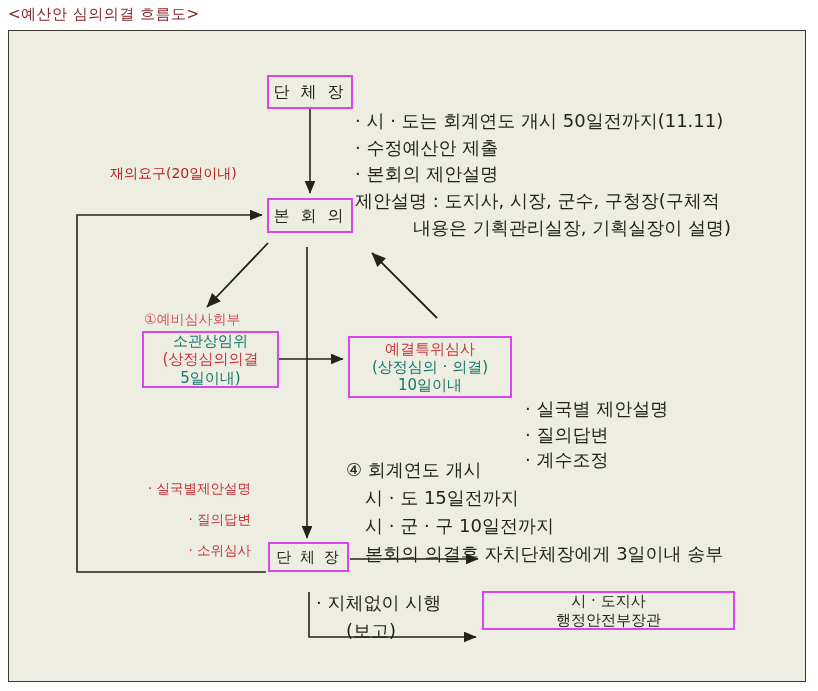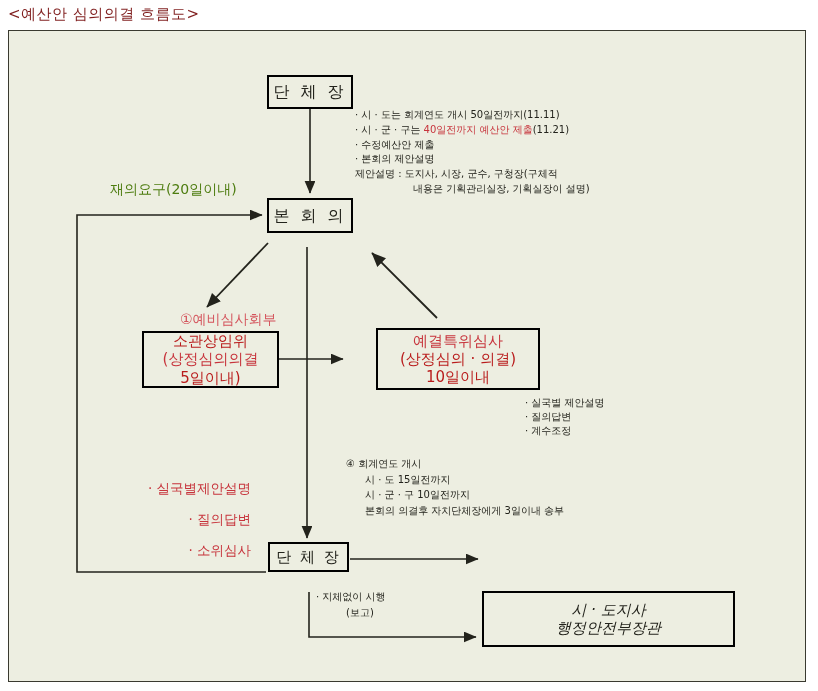--- a/index.html
+++ b/index.html
@@ -42,55 +42,53 @@
     left: 0;
     top: 0;
     width: 818px;
     height: 691px;
     pointer-events: none;
   }
   .node {
     position: absolute;
     box-sizing: border-box;
     background: #edeee1;
-    border: 2px solid #000000;
+    border: 2px solid #d946ef;
     display: flex;
     flex-direction: column;
     align-items: center;
     justify-content: center;
     text-align: center;
     color: #23231c;
     line-height: 1.22;
   }
   .node .ln { display: block; white-space: nowrap; }
   .node-sm { font-size: 16px; letter-spacing: 3px; }
   .node-md { font-size: 15px; }
   .red { color: #c7343c; }
-  .dark { color: #b91c1c; }
+  .dark { color: #0f766e; }
   .txt {
     position: absolute;
     color: #23231c;
-    font-size: 10px;
+    font-size: 18px;
     line-height: 1.48;
     white-space: nowrap;
   }
   .txt .ln { display: block; }
   .lbl {
     position: absolute;
     font-size: 14px;
-    color: #4d7c0f;
+    color: #b91c1c;
     white-space: nowrap;
-    margin-top: 16px;
   }
   .cap-red {
     position: absolute;
     font-size: 14px;
     color: #d4545c;
     white-space: nowrap;
-    margin-left: 36px;
   }
   .bullets {
     position: absolute;
     font-size: 13.5px;
     line-height: 1.62;
     white-space: nowrap;
     text-align: right;
   }
   .bullets .ln { display: block; }
 </style>
@@ -136,41 +134,40 @@
   </div>
 
   <div class="cap-red" style="left:144px; top:311px;">①예비심사회부</div>
 
   <div class="node node-md" style="left:142px; top:331px; width:137px; height:57px;">
     <span class="ln dark">소관상임위</span>
     <span class="ln red">(상정심의의결</span>
     <span class="ln dark">5일이내)</span>
   </div>
 
-  <div class="node node-md" style="left:348px; top:328px; width:164px; height:62px;margin-left:28px;">
+  <div class="node node-md" style="left:348px; top:336px; width:164px; height:62px;">
     <span class="ln red">예결특위심사</span>
     <span class="ln dark">(상정심의 · 의결)</span>
     <span class="ln dark">10일이내</span>
   </div>
 
   <div class="node node-sm" style="left:268px; top:542px; width:81px; height:30px; letter-spacing:2px; font-size:15px;">
     <span class="ln">단 체 장</span>
   </div>
 
 
-  <div class="node node-md" style="left:482px; top:591px; width:253px; height:56px;font-style:italic;">
+  <div class="node node-md" style="left:482px; top:591px; width:253px; height:39px;">
     <span class="ln">시 · 도지사</span>
     <span class="ln">행정안전부장관</span>
   </div>
 
   <div class="lbl" style="left:110px; top:165px;">재의요구(20일이내)</div>
 
   <div class="txt" style="left:355px; top:108px;">
     <span class="ln">· 시 · 도는 회계연도 개시  50일전까지(11.11)</span>
-    <span class="ln"><span>· 시 · 군 · 구는 </span><span class="red">40일전까지  예산안 제출</span><span>(11.21)</span></span>
     <span class="ln">· 수정예산안 제출</span>
     <span class="ln">· 본회의 제안설명</span>
     <span class="ln">제안설명 : 도지사, 시장, 군수, 구청장(구체적</span>
     <span class="ln" style="padding-left:58px;">내용은 기획관리실장, 기획실장이 설명)</span>
   </div>
 
   <div class="txt" style="left:525px; top:396px; line-height:1.42;">
     <span class="ln">· 실국별  제안설명</span>
     <span class="ln">· 질의답변</span>
     <span class="ln">· 계수조정</span>

